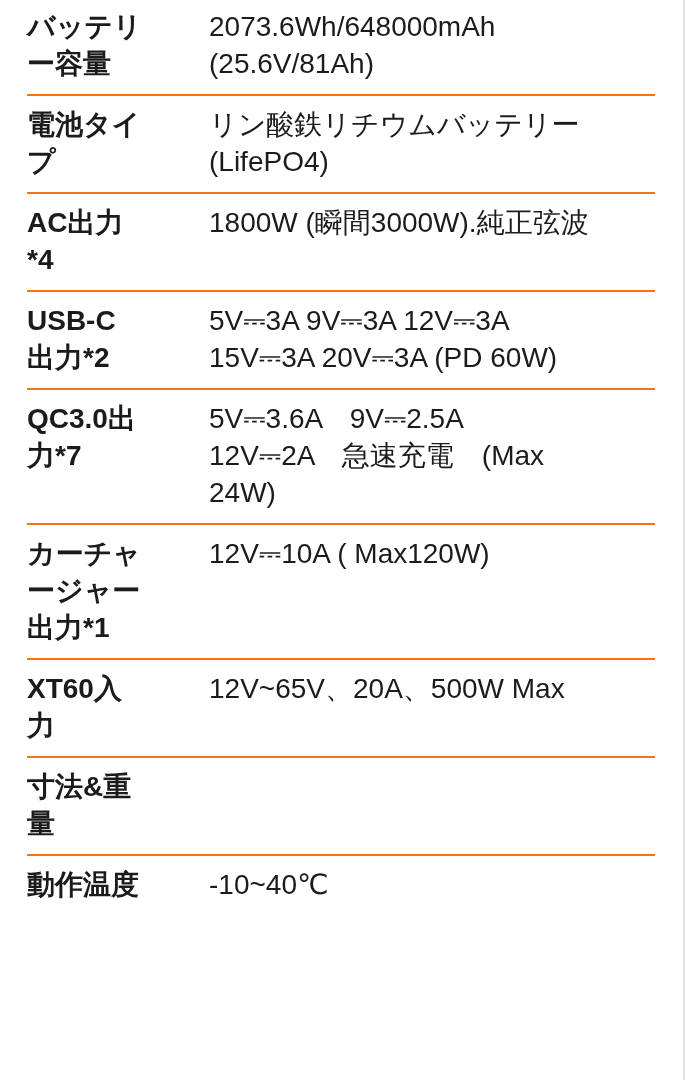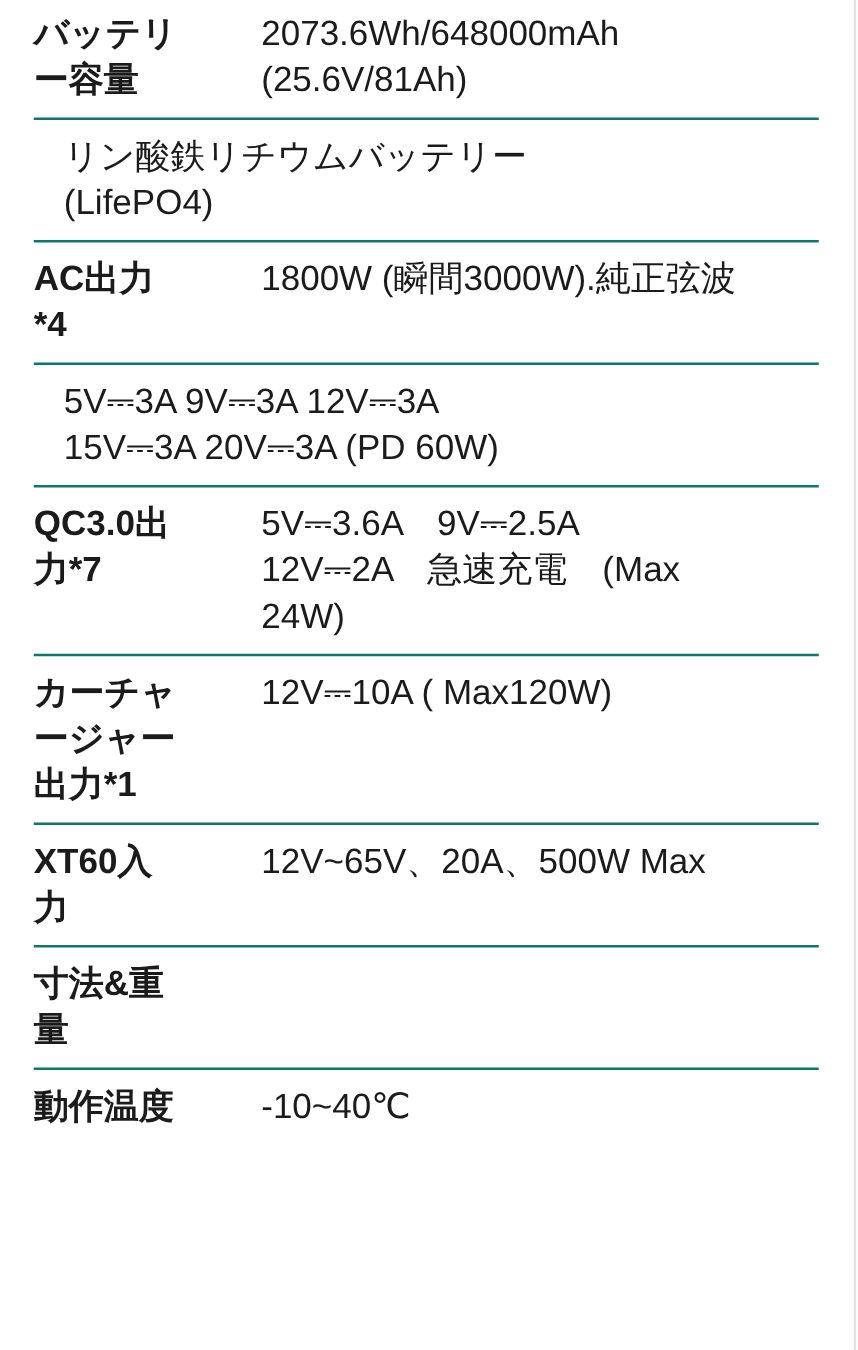--- a/index.html
+++ b/index.html
@@ -13,21 +13,21 @@
   }
   .spec-table {
     position: absolute;
     left: 27px; top: 0;
     width: 628px;
   }
   .spec-row {
     display: flex;
     align-items: flex-start;
     padding: 10px 0 12px 0;
-    border-bottom: 2px solid #0f766e;
+    border-bottom: 2px solid #f97316;
   }
   .spec-row.first { padding-top: 8px; }
   .spec-row.last { border-bottom: none; justify-content: center; }
   .spec-label {
     flex: 0 0 158px;
     font-size: 28px;
     font-weight: bold;
     line-height: 37px;
     white-space: pre-line;
     letter-spacing: 0px;
@@ -53,31 +53,35 @@
 <div class="spec-table">
 
   <div class="spec-row first">
     <div class="spec-label">バッテリ
 ー容量</div>
     <div class="spec-value">2073.6Wh/648000mAh
 (25.6V/81Ah)</div>
   </div>
 
   <div class="spec-row">
+    <div class="spec-label">電池タイ
+プ</div>
     <div class="spec-value">リン酸鉄リチウムバッテリー
 (LifePO4)</div>
   </div>
 
   <div class="spec-row">
     <div class="spec-label">AC出力
 *4</div>
     <div class="spec-value">1800W (瞬間3000W).純正弦波</div>
   </div>
 
   <div class="spec-row">
+    <div class="spec-label">USB-C
+出力*2</div>
     <div class="spec-value">5V⎓3A 9V⎓3A 12V⎓3A
 15V⎓3A 20V⎓3A (PD 60W)</div>
   </div>
 
   <div class="spec-row">
     <div class="spec-label">QC3.0出
 力*7</div>
     <div class="spec-value">5V⎓3.6A　9V⎓2.5A
 12V⎓2A　急速充電　(Max
 24W)</div>

